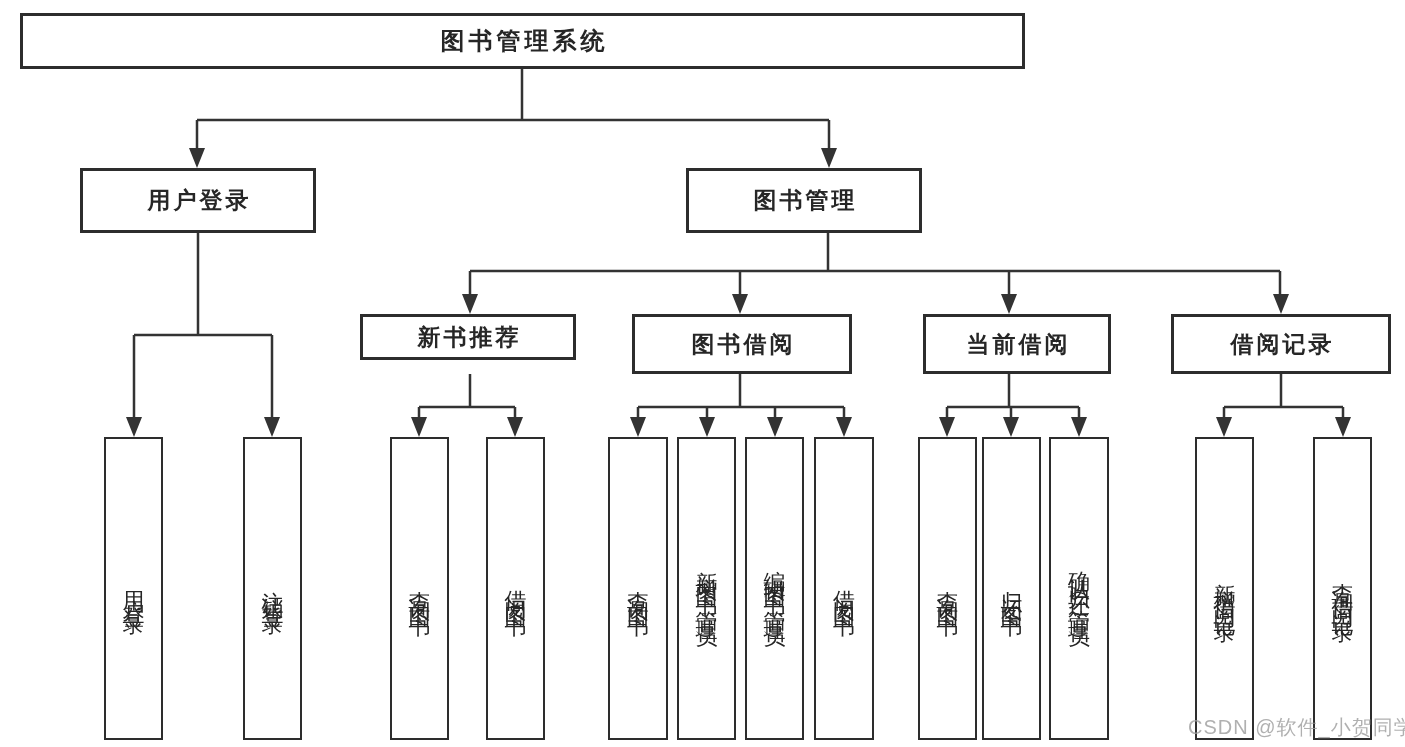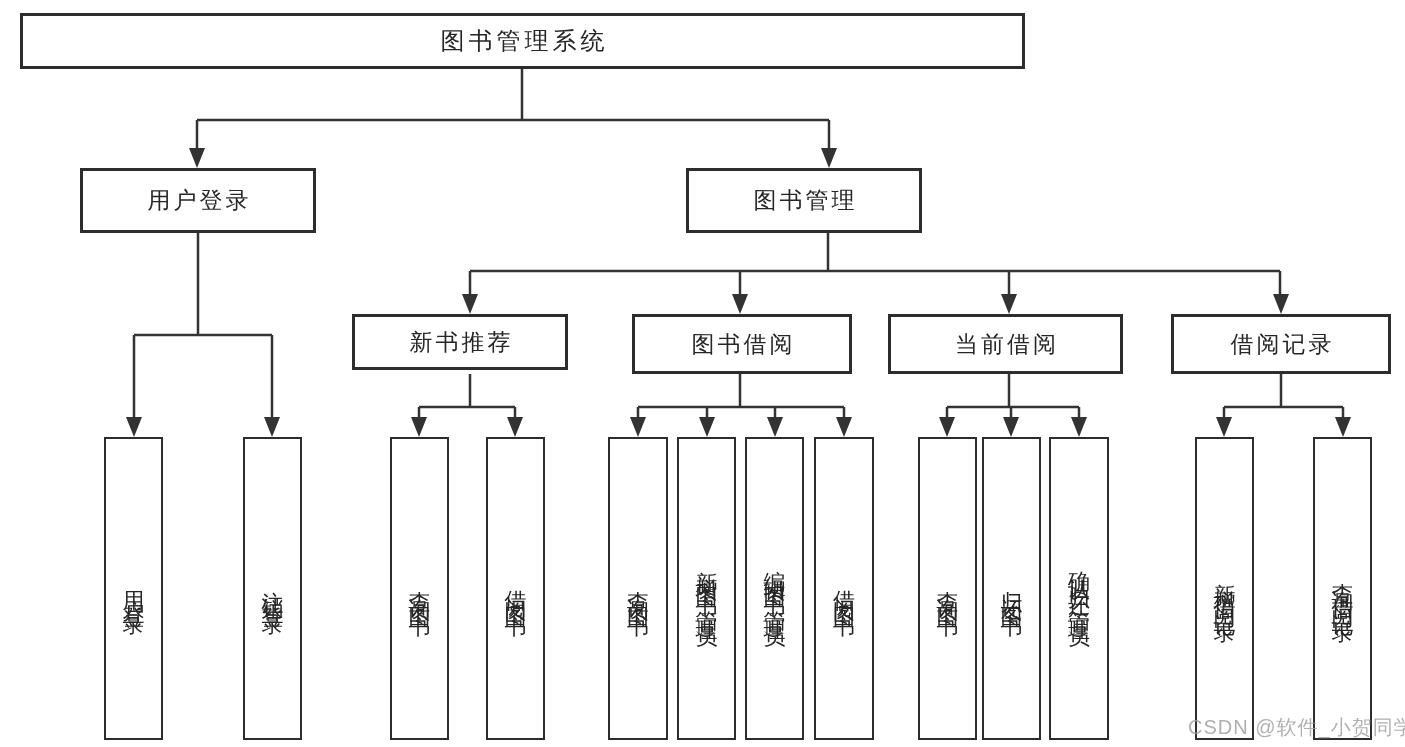--- a/index.html
+++ b/index.html
@@ -12,21 +12,21 @@
   svg.connectors{position:absolute;left:0;top:0;z-index:1;}
   svg.connectors .ln{fill:none;stroke:var(--line,#333333);stroke-width:2.5;}
   svg.connectors .arw{fill:var(--line,#333333);stroke:none;}
   .node{
     position:absolute;box-sizing:border-box;z-index:2;
     background:#ffffff;border:3px solid var(--box_border,#2d2d2d);
     display:flex;align-items:center;justify-content:center;
     color:var(--text,#262626);
   }
   .node.root{border-width:3px;}
-  .node.h span{font-size:23px;letter-spacing:3px;text-indent:3px;white-space:nowrap;}
+  .node.h span{font-size:23px;letter-spacing:3px;text-indent:3px;white-space:nowrap;font-weight:bold;}
   .node.root span{font-size:24px;letter-spacing:4px;text-indent:4px;}
   .node.v{border-width:2.5px;}
   .node.v span{
     writing-mode:vertical-rl;
     font-size:22px;letter-spacing:8px;line-height:1;
     white-space:nowrap;
   }
   .watermark{
     position:absolute;left:1188px;top:714px;z-index:6;
     font-size:20px;letter-spacing:1px;white-space:nowrap;
@@ -62,27 +62,27 @@
     <span>图书管理系统</span>
   </div>
 
   <div class="node h" style="left:80px;top:168px;width:236px;height:65px">
     <span>用户登录</span>
   </div>
   <div class="node h" style="left:686px;top:168px;width:236px;height:65px">
     <span>图书管理</span>
   </div>
 
-  <div class="node h" style="left:352px;top:314px;width:216px;height:56px">
+  <div class="node h" style="left:360px;top:314px;width:216px;height:46px">
     <span>新书推荐</span>
   </div>
   <div class="node h" style="left:632px;top:314px;width:220px;height:60px">
     <span>图书借阅</span>
   </div>
-  <div class="node h" style="left:888px;top:314px;width:235px;height:60px">
+  <div class="node h" style="left:923px;top:314px;width:188px;height:60px">
     <span>当前借阅</span>
   </div>
   <div class="node h" style="left:1171px;top:314px;width:220px;height:60px">
     <span>借阅记录</span>
   </div>
 
   <div class="node v" style="left:104px;top:437px;width:59px;height:303px">
     <span>用户登录</span>
   </div>
   <div class="node v" style="left:243px;top:437px;width:59px;height:303px">

